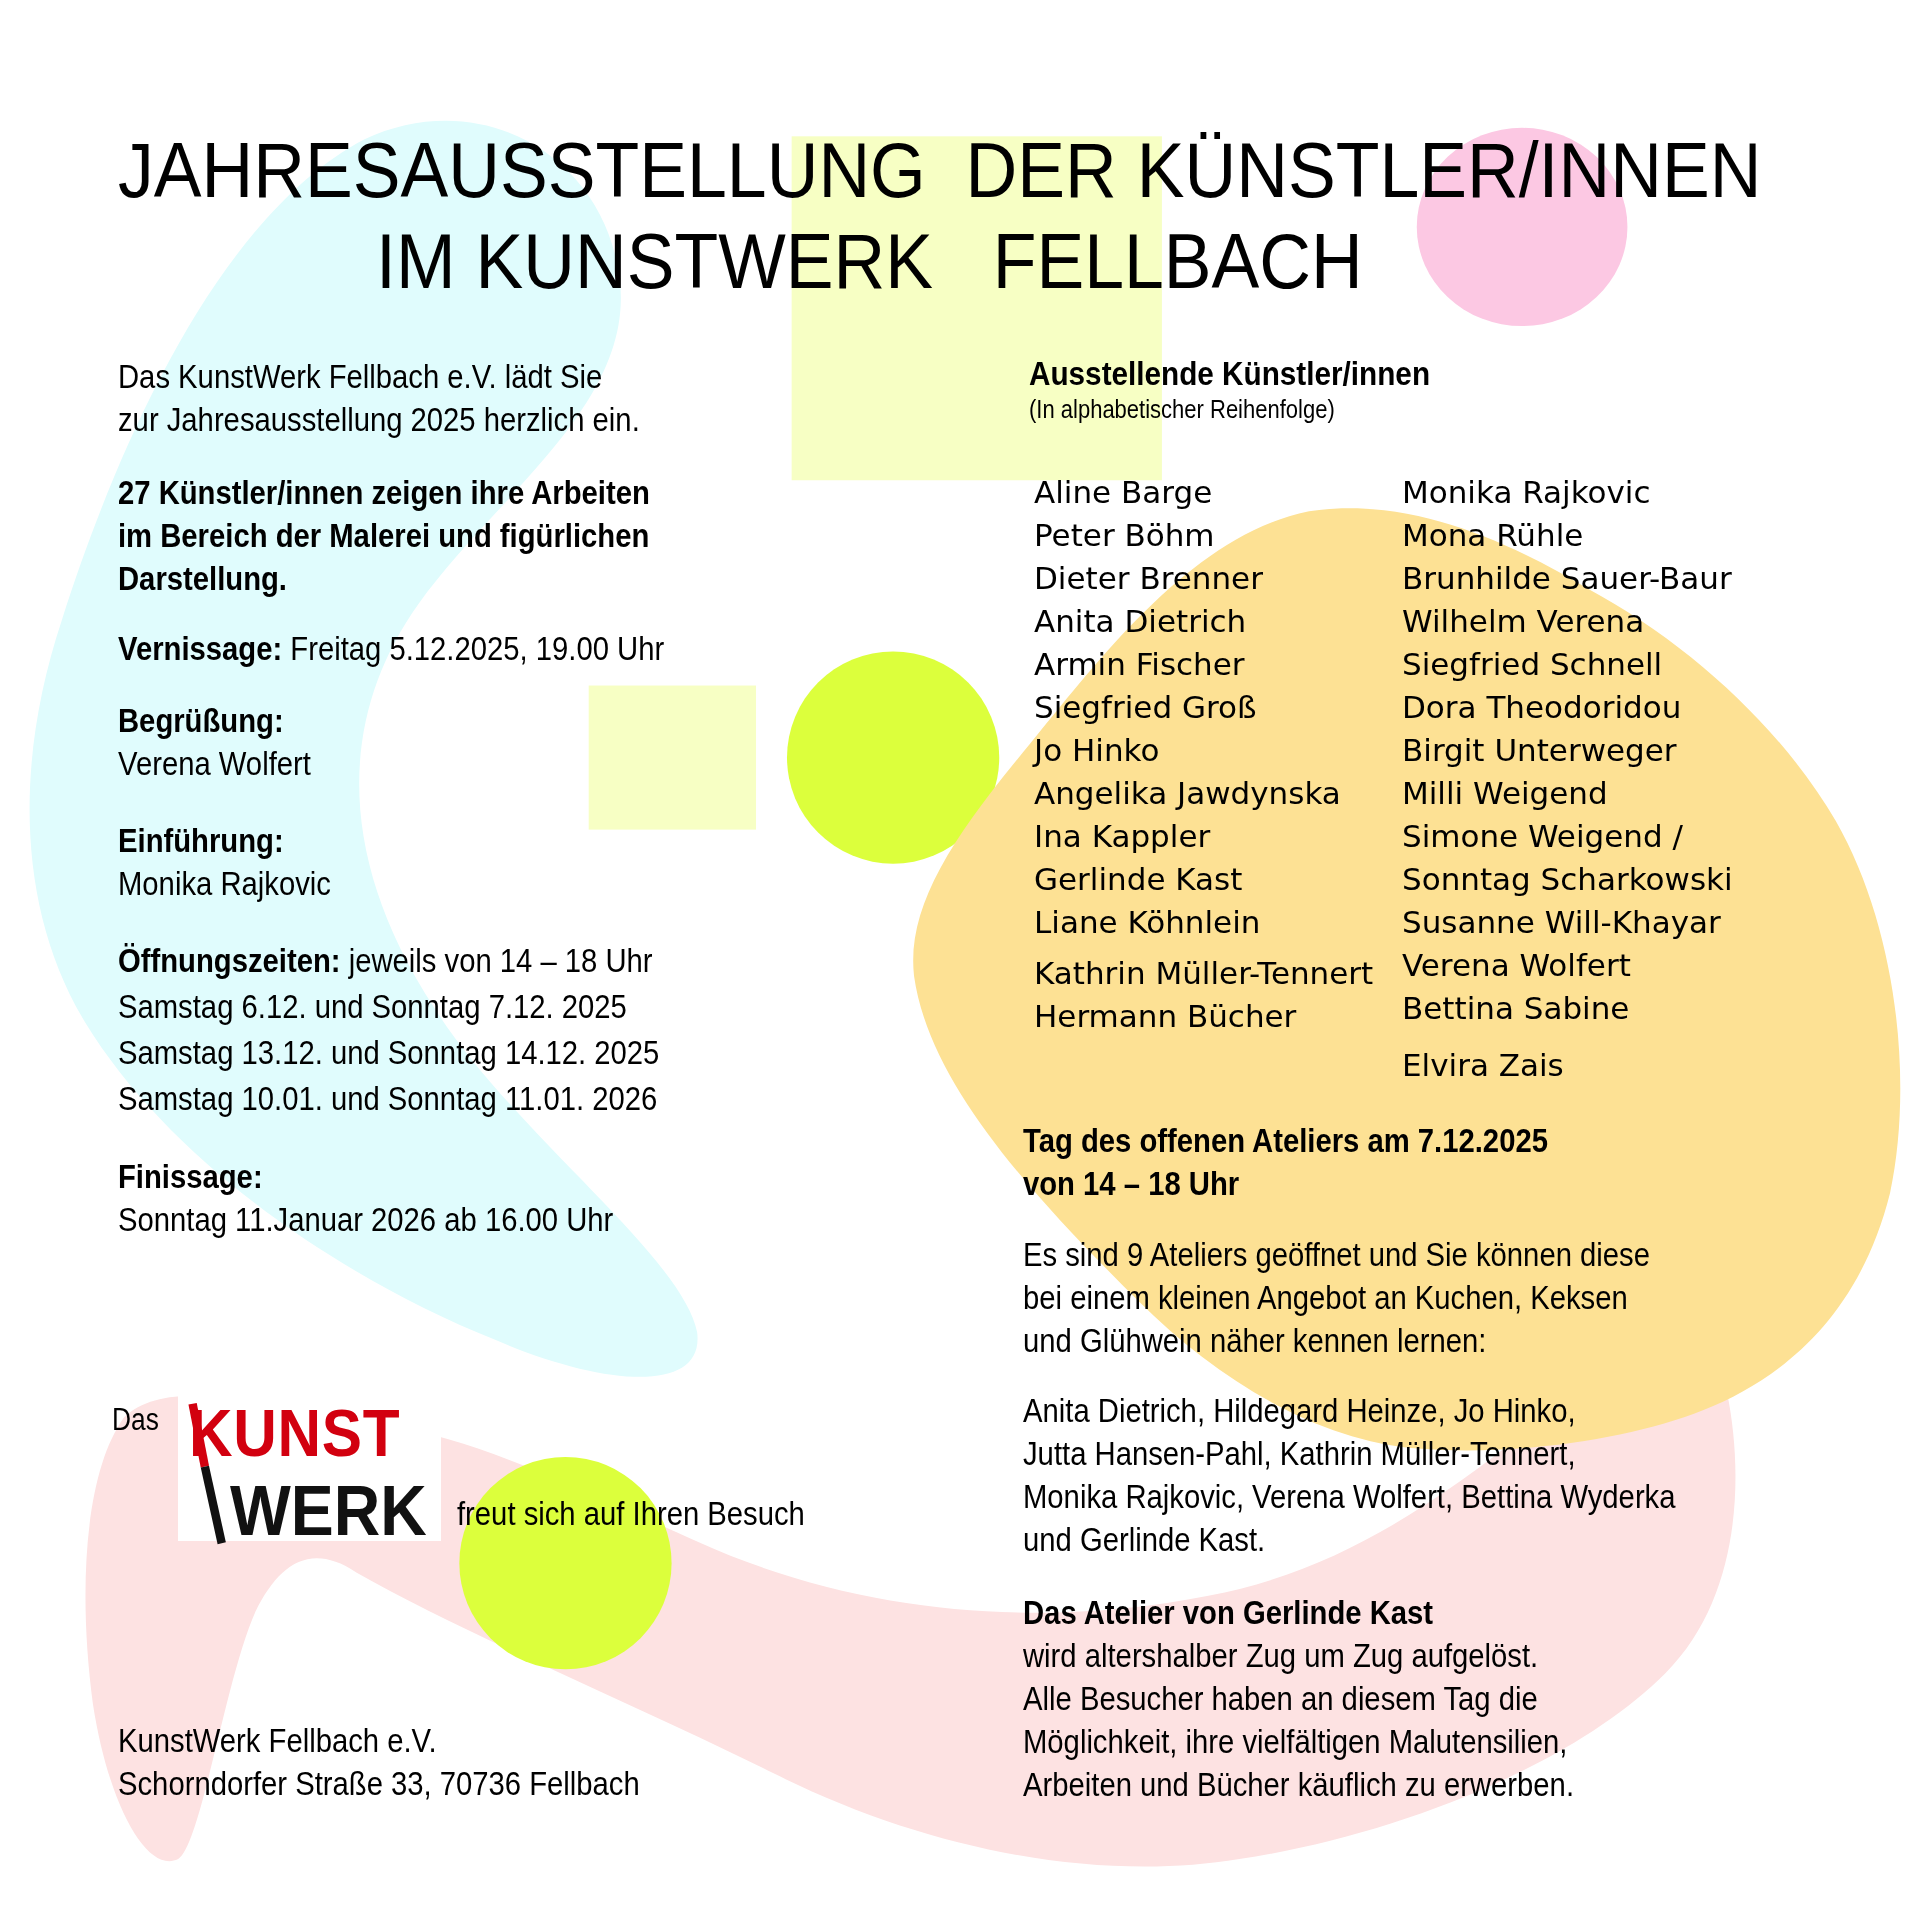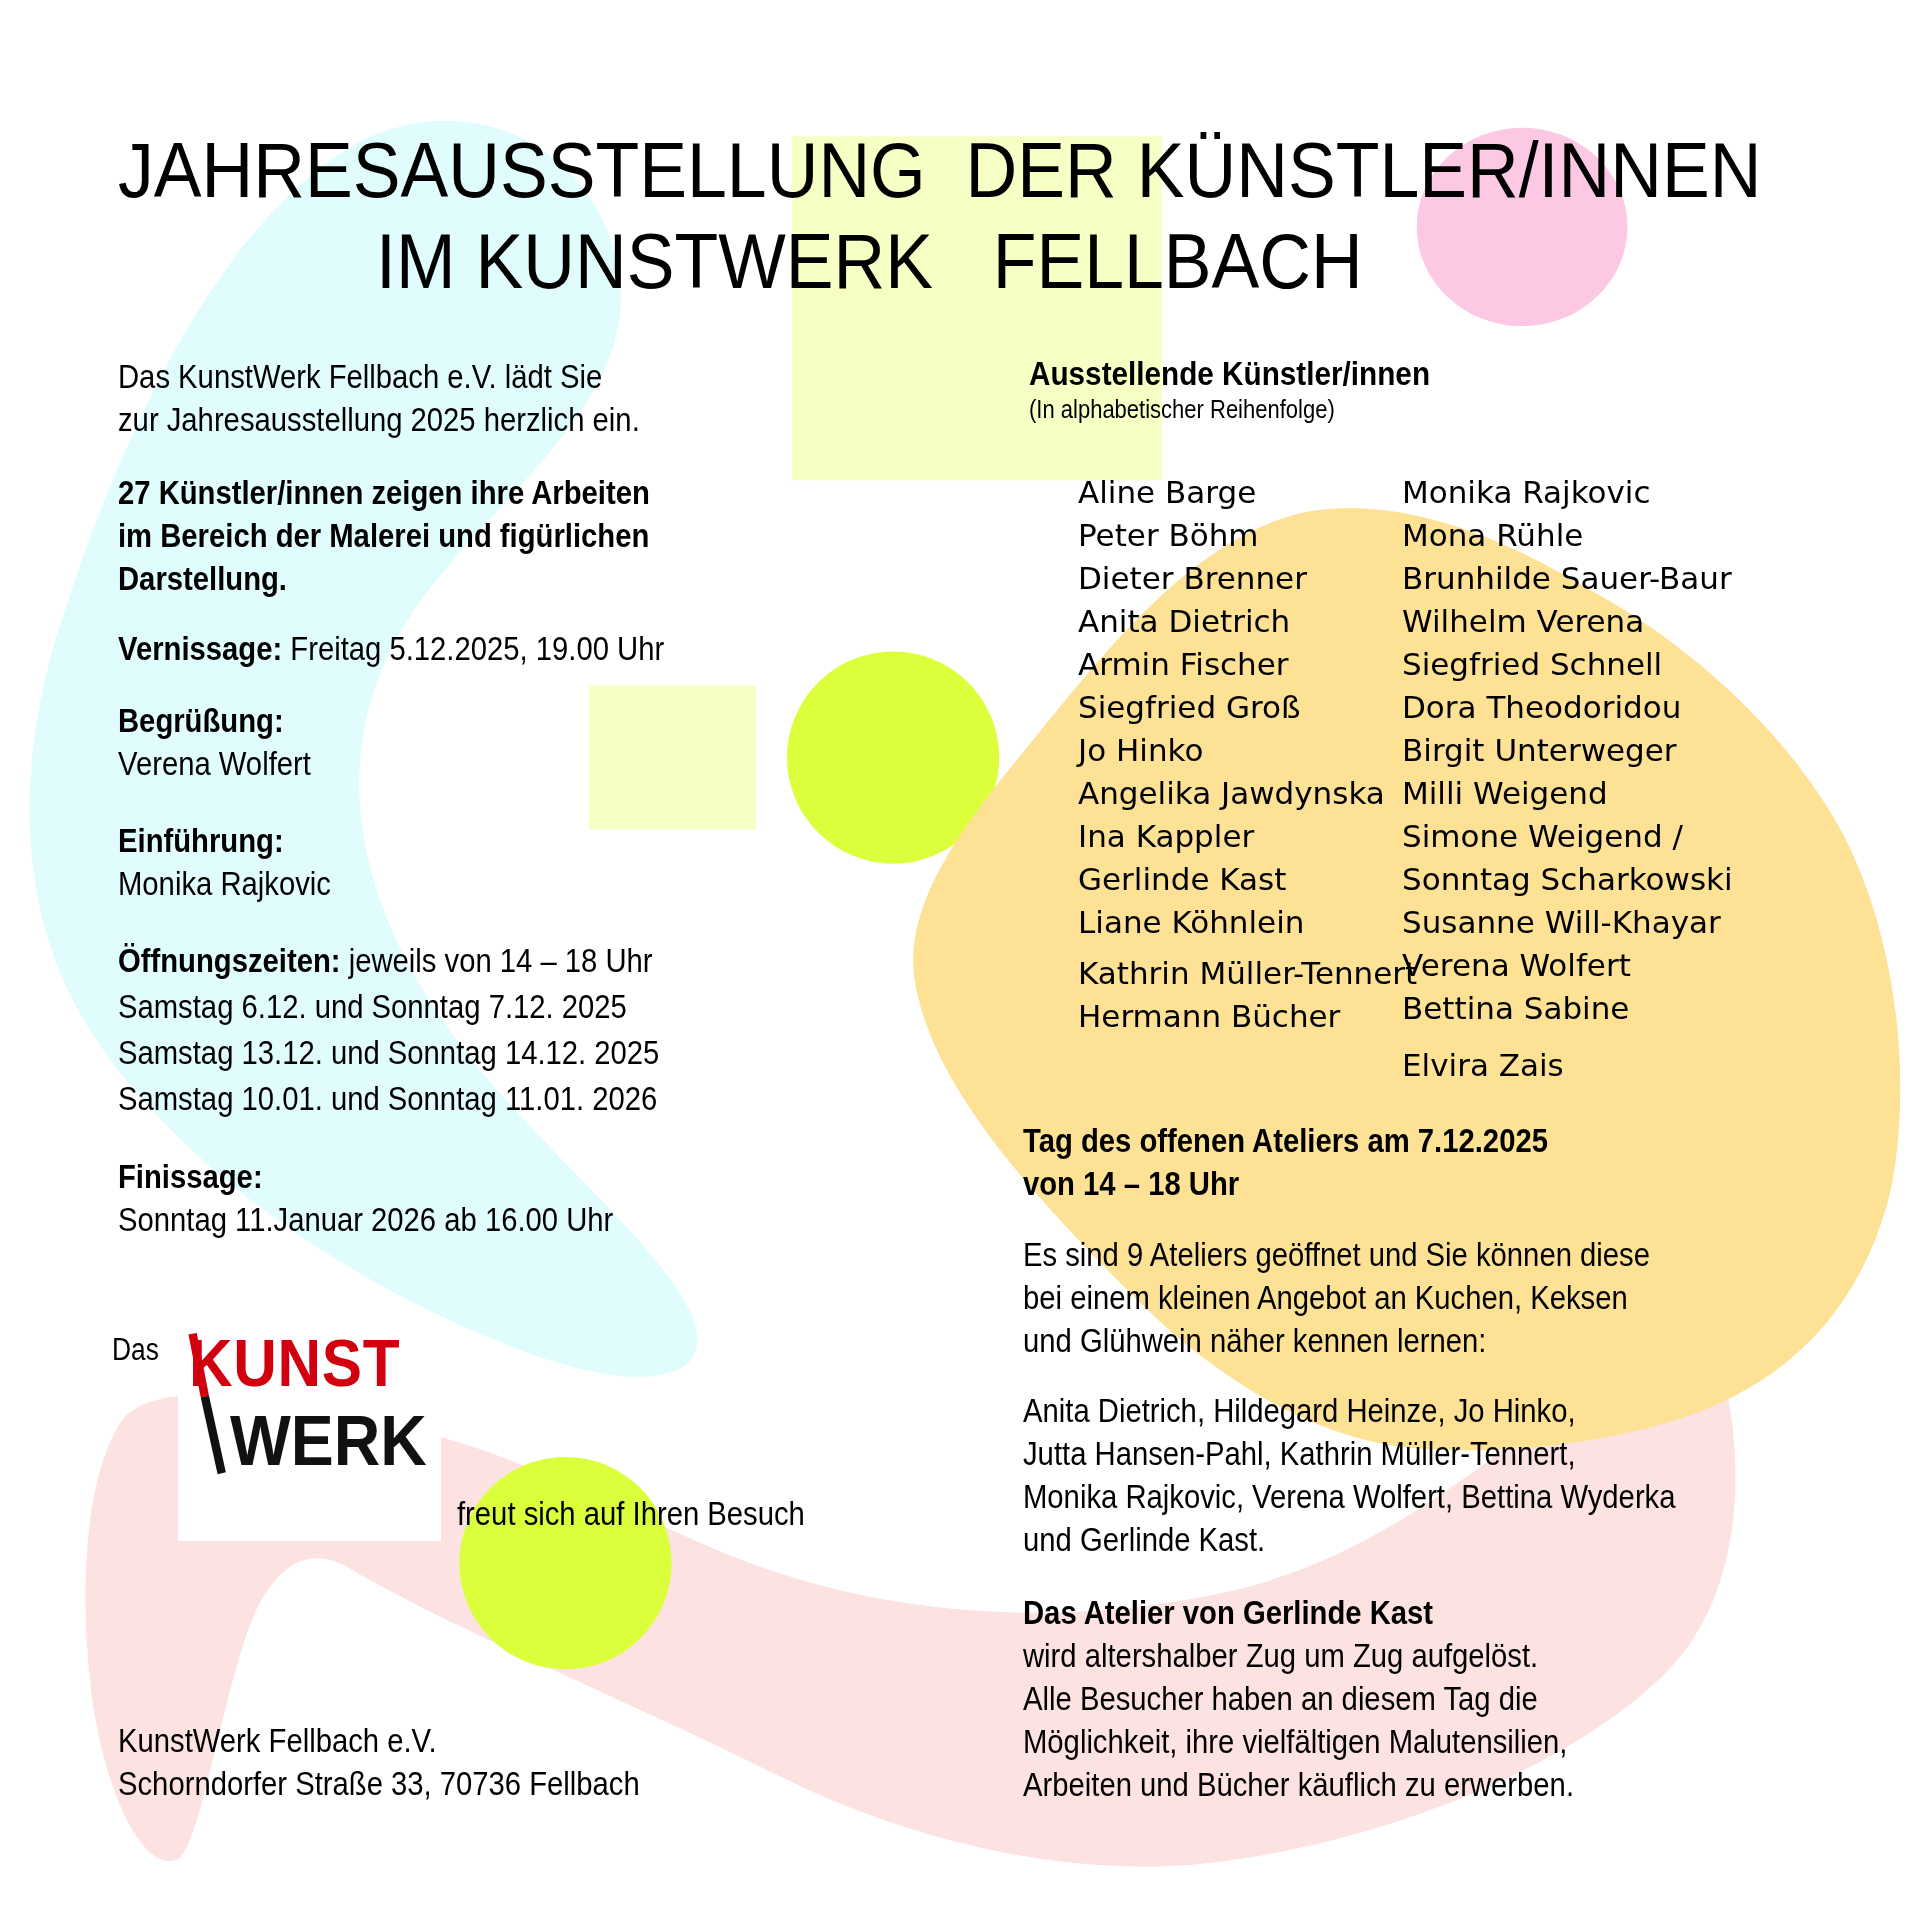--- a/index.html
+++ b/index.html
@@ -74,40 +74,40 @@
   <div>Samstag 13.12. und Sonntag 14.12. 2025</div>
   <div>Samstag 10.01. und Sonntag 11.01. 2026</div>
 </div>
 
 <div class="body-txt" style="left:118px; top:1155px;">
   <div class="b">Finissage:</div>
   <div>Sonntag 11.Januar 2026 ab 16.00 Uhr</div>
 </div>
 
 <div class="logo-box" style="left:178px; top:1378px; width:263px; height:163px;"></div>
-<div class="abs" style="left:112px; top:1330px; width:341px; height:155px;">
+<div class="abs" style="left:112px; top:1400px; width:341px; height:155px;">
   <span class="abs" style="left:0; top:1.5px; font-size:31px; transform:scaleX(0.85); transform-origin:left top;">Das</span>
   <span class="abs logo-kunst" style="left:77px; top:-6.2px; font-size:67px; font-weight:bold; letter-spacing:0.8px; transform:scaleX(0.9); transform-origin:left top; color:#d2000f;">KUNST</span>
   <svg class="abs" style="left:76px; top:0;" width="46" height="147" viewBox="0 0 60 190">
     <line x1="6" y1="4" x2="22" y2="86" stroke="#d2000f" stroke-width="11"></line>
     <line x1="22" y1="86" x2="44" y2="186" stroke="#111111" stroke-width="11"></line>
   </svg>
   <span class="abs logo-werk" style="left:118px; top:71px; font-size:70px; font-weight:bold; transform:scaleX(0.92); transform-origin:left top; color:#111111;">WERK</span>
 </div>
 <div class="body-txt" style="left:457px; top:1492px;">freut sich auf Ihren Besuch</div>
 
 <div class="body-txt" style="left:118px; top:1719px;">
   <div>KunstWerk Fellbach e.V.</div>
   <div>Schorndorfer Straße 33, 70736 Fellbach</div>
 </div>
 
 <div class="h-art" style="left:1029px; top:355px;">Ausstellende Künstler/innen</div>
 <div class="subnote" style="left:1029px; top:395px;">(In alphabetischer Reihenfolge)</div>
 
-<div class="names" style="left:1078px; top:471px;">
+<div class="names" style="left:1034px; top:471px;">
   <div>Aline Barge</div>
   <div>Peter Böhm</div>
   <div>Dieter Brenner</div>
   <div>Anita Dietrich</div>
   <div>Armin Fischer</div>
   <div>Siegfried Groß</div>
   <div>Jo Hinko</div>
   <div>Angelika Jawdynska</div>
   <div>Ina Kappler</div>
   <div>Gerlinde Kast</div>

